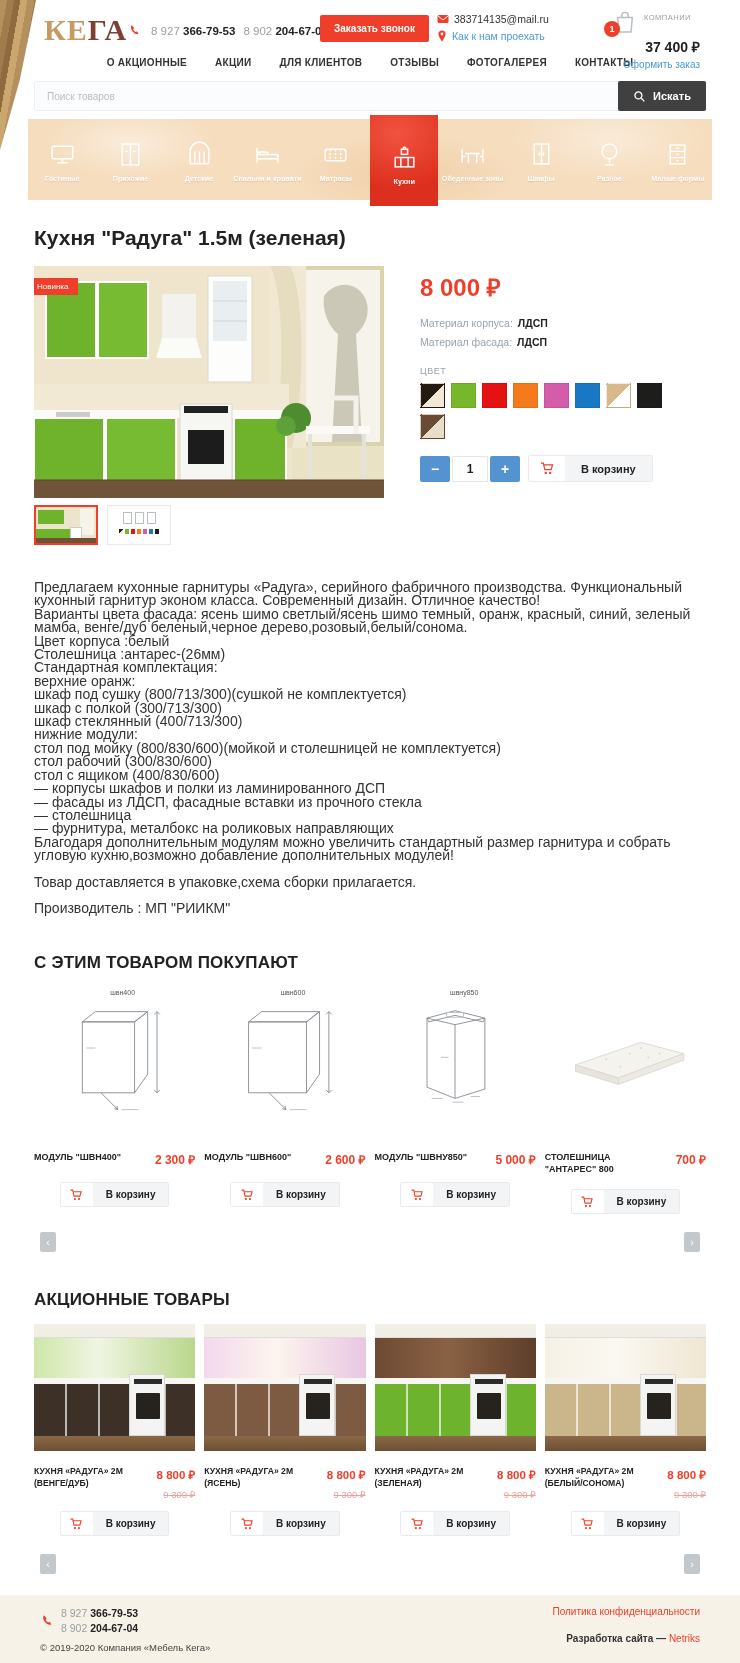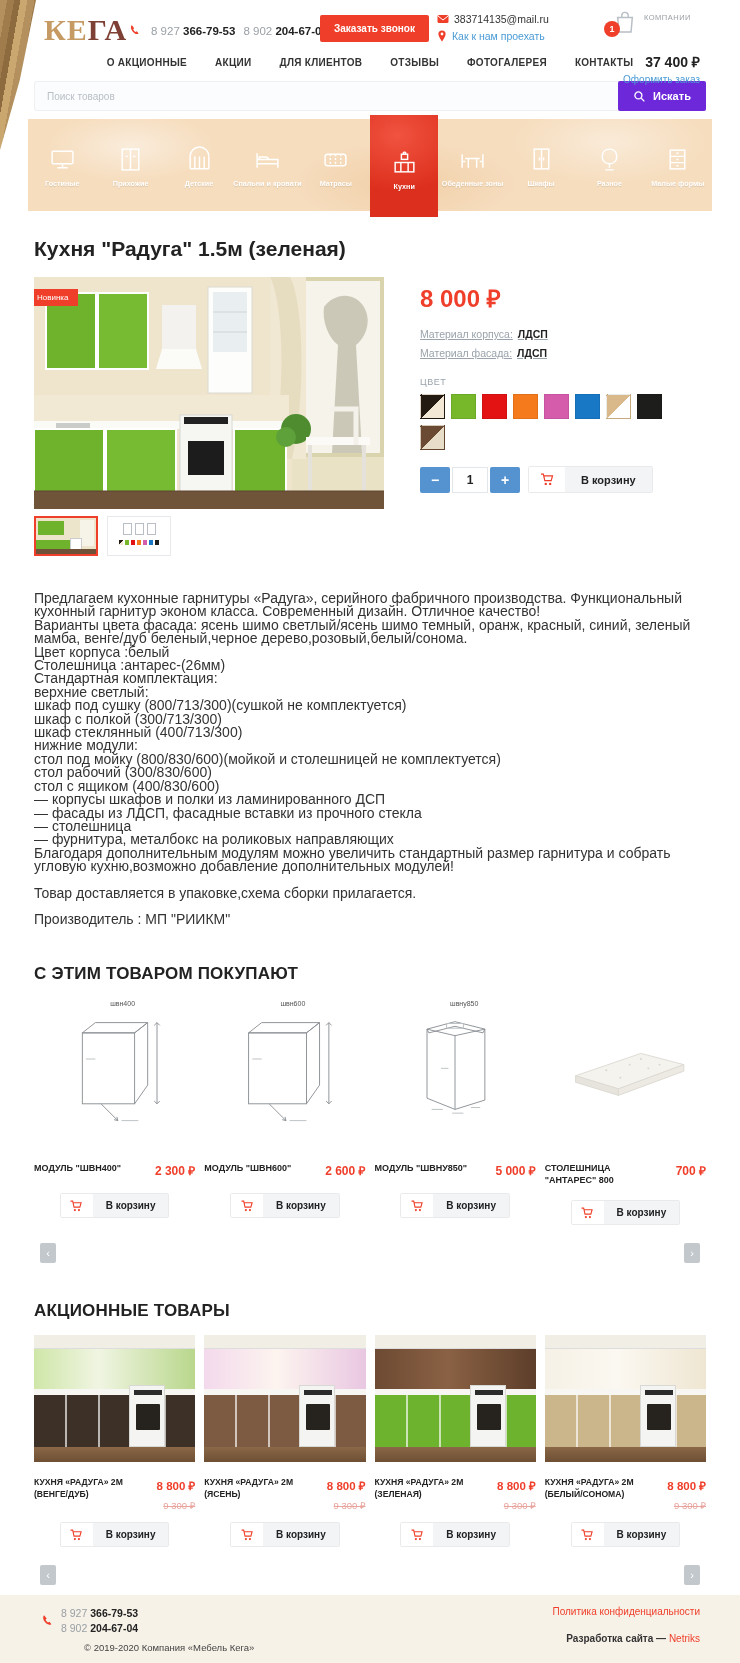--- a/index.html
+++ b/index.html
@@ -30,37 +30,37 @@
   .hdr-contacts{ position:absolute; left:437px; top:13px; font-size:10.5px; }
   .hdr-contacts .row{ display:flex; align-items:center; gap:5px; margin-bottom:5px; }
   .hdr-contacts .email{ color:#333; }
   .hdr-contacts .route{ color:#4a9bd5; cursor:pointer; }
   .cart-box{ position:absolute; right:40px; top:10px; width:110px; text-align:right; }
   .cart-top{ display:flex; justify-content:flex-start; align-items:flex-start; gap:6px; margin-left:24px;}
   .bag-wrap{ position:relative; width:24px; height:26px; }
   .cart-badge{ position:absolute; left:-10px; top:11px; width:16px; height:16px; border-radius:50%; background:#ef3e29;
     color:#fff; font-size:9px; font-weight:bold; line-height:16px; text-align:center; }
   .cart-label{ font-size:7.5px; color:#9aa0a6; letter-spacing:.5px; margin-top:3px;}
-  .cart-total{ font-size:14px; font-weight:bold; color:#222; margin-top:16px; }
+  .cart-total{ font-size:14px; font-weight:bold; color:#222; margin-top:1px; }
   .cart-checkout{ font-size:10px; color:#4a9bd5; margin-top:3px; cursor:pointer; }
 
   
   .main-nav{ display:flex; justify-content:center; gap:28px; padding-top:2px; height:20px; }
   .main-nav .nav-item{ font-size:10px; font-weight:bold; color:#333; letter-spacing:.3px; cursor:pointer; }
 
   
   .search-bar{ position:relative; margin:6px 34px 0; height:30px; }
   .search-input{ width:100%; height:30px; border:1px solid #eef0f2; background:#fbfcfd; border-radius:2px;
     padding:0 100px 0 12px; font-size:10px; color:#555; font-family:inherit; }
   .search-input::placeholder{ color:#b9bfc6; }
-  .search-btn{ position:absolute; right:0; top:0; height:30px; width:88px; background:#6d28d9; color:#fff; border:none;
+  .search-btn{ position:absolute; right:0; top:0; height:30px; width:88px; background:#404040; color:#fff; border:none;
     font-size:11px; font-weight:bold; border-radius:2px; display:flex; align-items:center; justify-content:center; gap:7px; cursor:pointer; font-family:inherit;}
 
   
-  .cats{ margin:8px 28px 0; height:92px; display:flex; position:relative;
+  .cats{ margin:8px 28px 0; height:81px; display:flex; position:relative;
     background:
       radial-gradient(120px 50px at 15% 30%, rgba(255,255,255,.45), transparent 70%),
       radial-gradient(160px 60px at 55% 70%, rgba(236,193,145,.5), transparent 70%),
       radial-gradient(140px 60px at 85% 25%, rgba(255,255,255,.4), transparent 70%),
       #f6ddbe; }
   .cat{ flex:1 1 0; display:flex; flex-direction:column; align-items:center; justify-content:center; gap:6px; cursor:pointer; padding-top:4px;}
   .cat .cat-label{ font-size:7.2px; font-weight:bold; color:#fff; text-align:center; text-shadow:0 1px 1px rgba(0,0,0,.12); white-space:nowrap;}
   .cat.active{ background:radial-gradient(90px 70px at 40% 20%, #f05340, #dd2f1d 80%); margin:-4px 0 -6px; padding-top:8px; }
 
   
@@ -80,21 +80,21 @@
   .mini-k .mk-fl{position:absolute;left:0;bottom:0;width:100%;height:5px;background:#6e5137;}
   .mini-k .mk-win{position:absolute;right:2px;top:2px;width:14px;height:26px;background:#f6f3e8;}
   .thumb.schematic{ border:1px solid #e7e9ec; background:#fff; }
   .schem-row{ display:flex; gap:3px; justify-content:center; margin-top:6px;}
   .schem-box{ width:9px; height:12px; border:1px solid #b9bec4; }
   .schem-dots{ display:flex; gap:1.5px; justify-content:center; margin-top:5px;}
   .schem-dots i{ width:4.5px; height:4.5px; display:block; }
 
   .prod-info{ flex:1; padding-top:4px; }
   .prod-price{ color:#ef3e29; font-size:24px; font-weight:bold; }
-  .mat-row{ margin-top:14px; font-size:10.5px; color:#9aa3ab;text-decoration:underline; }
+  .mat-row{ margin-top:14px; font-size:10.5px; color:#9aa3ab; }
   .mat-row + .mat-row{ margin-top:7px; }
   .mat-row b{ color:#222; margin-left:5px; }
   .color-label{ margin-top:18px; font-size:9px; color:#9aa3ab; letter-spacing:.5px; }
   .swatches{ margin-top:7px; width:250px; display:flex; flex-wrap:wrap; gap:6px; }
   .swatch{ width:25px; height:25px; cursor:pointer; border:1px solid rgba(0,0,0,.08); }
   .buy-row{ margin-top:16px; display:flex; align-items:center; gap:8px; }
   .stepper{ display:flex; gap:2px; }
   .step-btn{ width:30px; height:26px; background:#5593d0; color:#fff; border:none; font-size:14px; font-weight:bold; border-radius:2px; cursor:pointer; font-family:inherit;}
   .qty{ width:36px; height:26px; border:1px solid #e4e7ea; text-align:center; font-size:12px; font-weight:bold; color:#222; font-family:inherit;}
   .cart-btn{ display:flex; align-items:stretch; height:27px; border:1px solid #e8eaec; border-radius:2px; background:#fff; cursor:pointer; padding:0; font-family:inherit;}
@@ -144,21 +144,21 @@
   .promo-price{ font-size:11.5px; font-weight:bold; color:#ef3e29; white-space:nowrap;}
   .promo-old{ font-size:9.5px; color:#e8a49d; text-decoration:line-through; margin-top:5px; white-space:nowrap;}
   .promo-btn-row{ display:flex; justify-content:center; margin-top:10px; }
 
   
   .footer{ position:absolute; left:0; bottom:0; width:740px; height:68px; background:#f7f2e8; padding:11px 40px 0; }
   .ft-left{ float:left; }
   .ft-phones{ display:flex; gap:7px; }
   .ft-phone-lines{ font-size:10.5px; line-height:15px; }
   .ft-phone-lines .pref{ color:#9aa0a6; } .ft-phone-lines b{ color:#222; }
-  .ft-copy{ font-size:9.5px; color:#444; margin-top:6px;margin-left:44px; }
+  .ft-copy{ font-size:9.5px; color:#444; margin-top:6px; }
   .ft-right{ float:right; text-align:right; }
   .ft-privacy{ font-size:10px; color:#ef3e29; cursor:pointer; }
   .ft-dev{ font-size:10px; color:#333; font-weight:bold; margin-top:16px; }
   .ft-dev .dev-link{ color:#ef3e29; cursor:pointer; font-weight:normal;}
 
   svg{ display:block; }
 </style>
 </head>
 <body>
 
@@ -440,21 +440,21 @@
     </div>
   </div>
 </div>
 
 <div class="descr">
   <div>Предлагаем кухонные гарнитуры «Радуга», серийного фабричного производства. Функциональный кухонный гарнитур эконом класса. Современный дизайн. Отличное качество!</div>
   <div>Варианты цвета фасада: ясень шимо светлый/ясень шимо темный, оранж, красный, синий, зеленый мамба, венге/дуб беленый,черное дерево,розовый,белый/сонома.</div>
   <div>Цвет корпуса :белый</div>
   <div>Столешница :антарес-(26мм)</div>
   <div>Стандартная комплектация:</div>
-  <div>верхние светлый:</div>
+  <div>верхние оранж:</div>
   <div>шкаф под сушку (800/713/300)(сушкой не комплектуется)</div>
   <div>шкаф с полкой (300/713/300)</div>
   <div>шкаф стеклянный (400/713/300)</div>
   <div>нижние модули:</div>
   <div>стол под мойку (800/830/600)(мойкой и столешницей не комплектуется)</div>
   <div>стол рабочий (300/830/600)</div>
   <div>стол с ящиком (400/830/600)</div>
   <div>— корпусы шкафов и полки из ламинированного ДСП</div>
   <div>— фасады из ЛДСП, фасадные вставки из прочного стекла</div>
   <div>— столешница</div>

